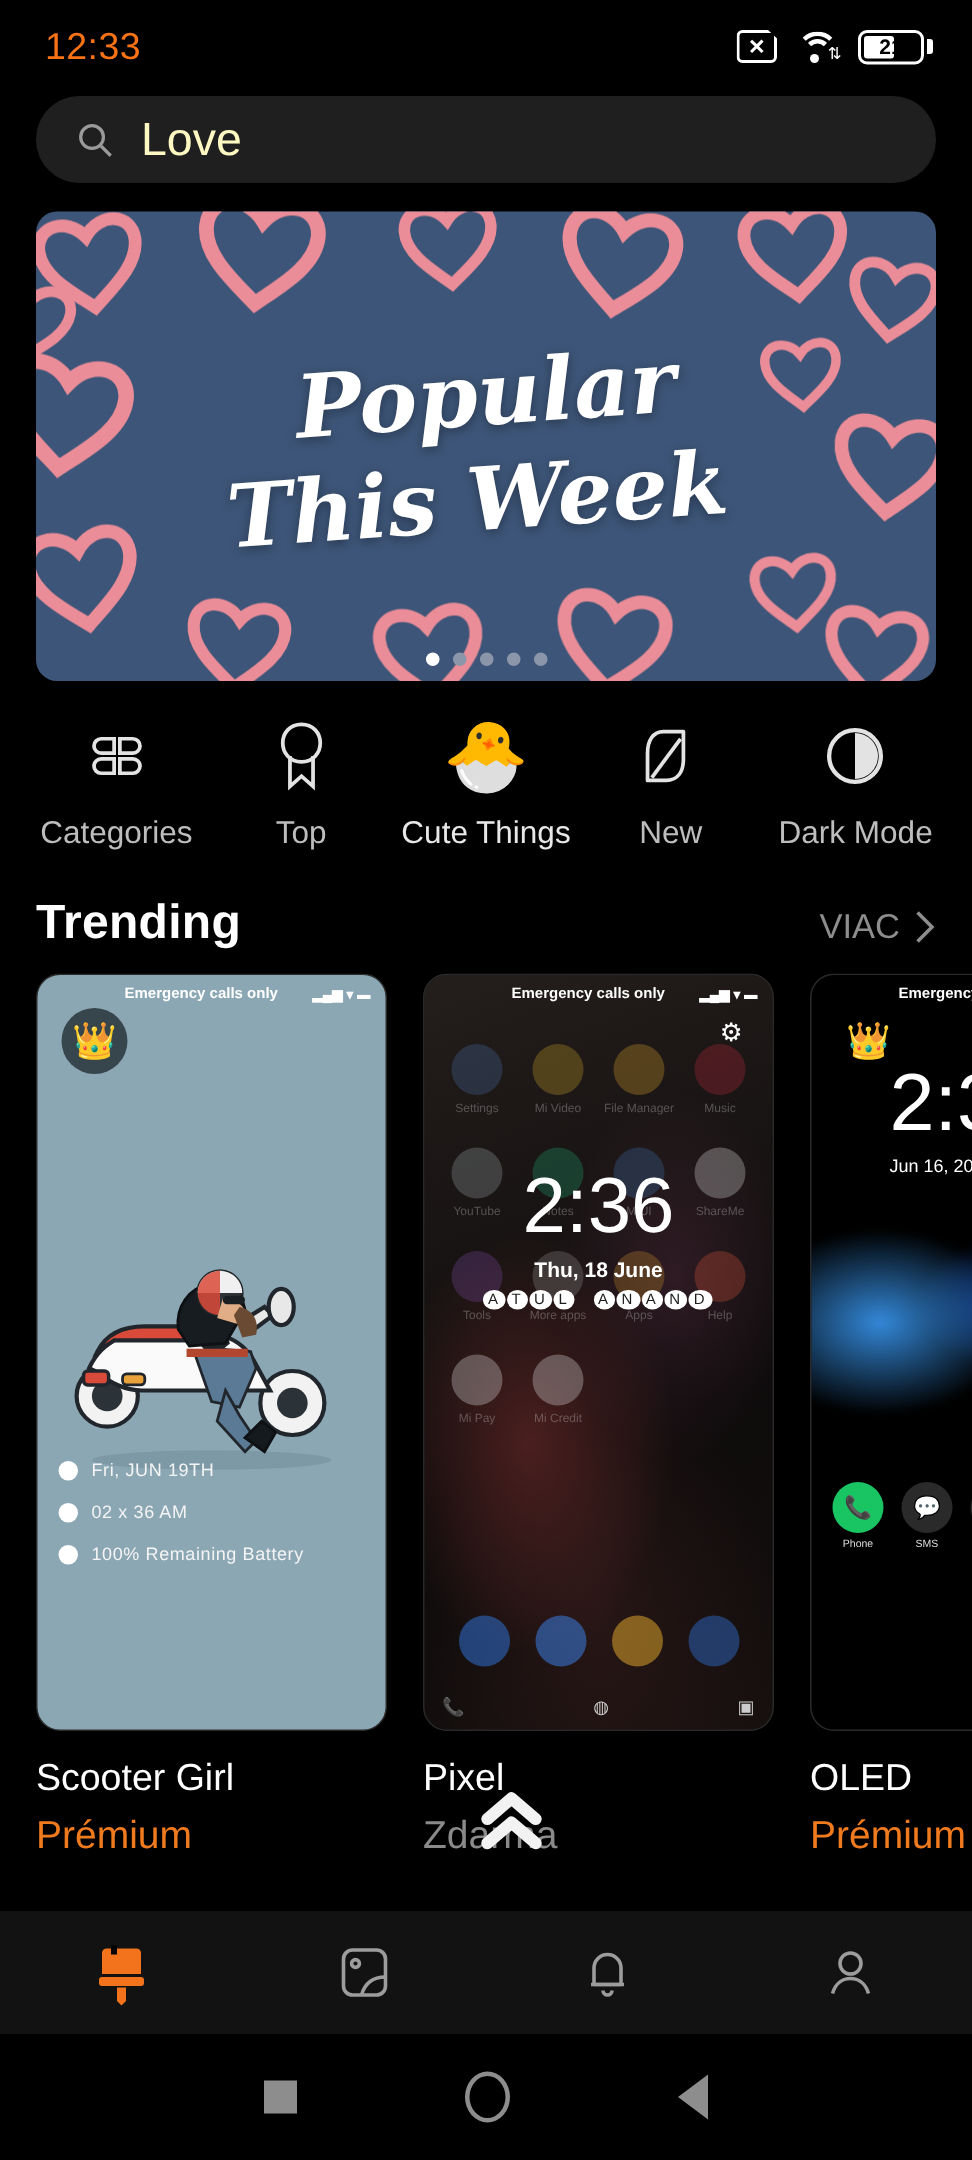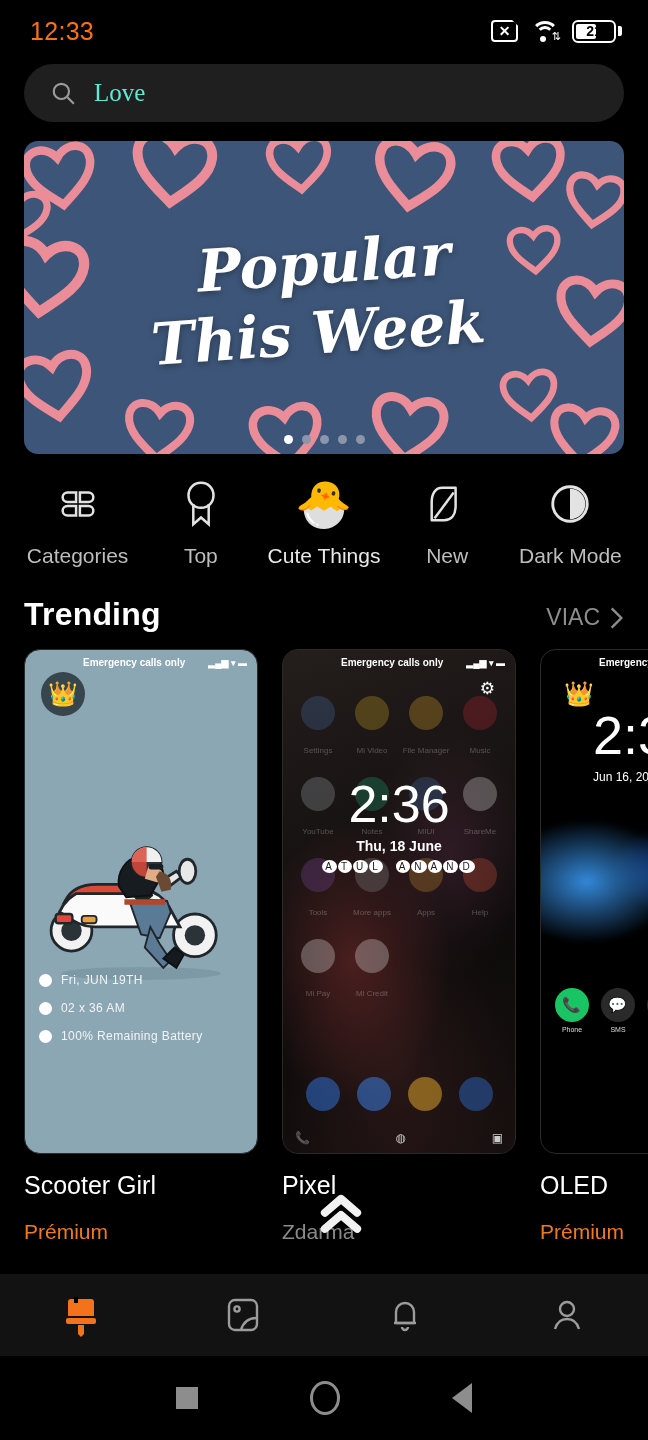--- a/index.html
+++ b/index.html
@@ -46,21 +46,21 @@
   .ic-batt .lvl { position: absolute; inset: 0; display:flex; align-items:center;
     justify-content:center; font-size: 14px; color: #000; font-weight: 700; }
   .ic-batt .tip { width: 4px; height: 10px; background: #fff; border-radius: 0 2px 2px 0; margin-left: 2px; }
 
   
   .search {
     margin: 2px 24px 0; height: 58px; background: #1f1f1f; border-radius: 29px;
     display: flex; align-items: center; padding: 0 26px; gap: 18px;
   }
   .search svg { flex: none; }
-  .search-text { color: #5eead4; font-size: 25px; font-family: Liberation Serif, serif; }
+  .search-text { color: #fef9c3; font-size: 31px; }
 
   
   .banner {
     margin: 19px 24px 0; height: 313px; border-radius: 14px; overflow: hidden;
     position: relative; background: #3d5578;
   }
   .banner .hearts { position: absolute; inset: 0; }
   .banner .ttl {
     position: absolute; inset: 0; display: flex; flex-direction: column;
     align-items: center; justify-content: center; gap: 2px;
@@ -115,21 +115,21 @@
   .c2 { background: #141211; }
   .c2 .bg { position: absolute; inset: 0;
     background:
       radial-gradient(ellipse 60% 40% at 30% 62%, rgba(120,45,45,.55), transparent 70%),
       radial-gradient(ellipse 50% 35% at 72% 40%, rgba(80,40,60,.45), transparent 70%),
       radial-gradient(ellipse 70% 50% at 50% 85%, rgba(60,30,30,.5), transparent 70%),
       linear-gradient(160deg,#241e1c,#0d0b0b 60%,#17100f);
   }
   .c2 .grid { position: absolute; top: 46px; left: 8px; right: 8px;
     display: grid; grid-template-columns: repeat(4,1fr); row-gap: 22px; opacity: .30; }
-  .c2 .app { display: flex; flex-direction: column; align-items: center; gap: 16px; }
+  .c2 .app { display: flex; flex-direction: column; align-items: center; gap: 4px; }
   .c2 .app .ci { width: 34px; height: 34px; border-radius: 50%; }
   .c2 .app .cl { font-size: 8px; color: #dcdcdc; }
   .c2 .clock { position: absolute; top: 128px; left: 0; right: 0; text-align: center; z-index: 4; }
   .c2 .clock .t { color: #fff; font-size: 52px; font-weight: 300; line-height: 1; }
   .c2 .clock .d { color: #fff; font-size: 14px; margin-top: 8px; font-weight: bold; }
   .c2 .clock .n { margin-top: 6px; font-size: 10px; letter-spacing: 2px; color: #1c1c1c; display: inline-block; }
   .c2 .clock .n span { background:#fff; border-radius: 50%; padding: 1px 3px; margin-right: 1px; display:inline-block; }
   .c2 .gear { position: absolute; top: 28px; right: 20px; font-size: 17px; color: #fff; z-index: 5; }
   .c2 .dock { position: absolute; bottom: 42px; left: 0; right: 0; display: flex;
     justify-content: space-around; padding: 0 14px; opacity: .55; }
@@ -150,21 +150,21 @@
   .c3 .dock { position: absolute; bottom: 120px; left: 14px; right: -30px; display: flex; gap: 12px; }
   .c3 .di { display: flex; flex-direction: column; align-items: center; gap: 4px; }
   .c3 .di .b { width: 34px; height: 34px; border-radius: 50%; display:flex;
     align-items:center; justify-content:center; font-size: 15px; }
   .c3 .di .l { font-size: 7px; color: #ddd; }
   .c3 .up { position: absolute; bottom: 16px; left: 0; right: 0; text-align: center;
     color: #ccc; font-size: 18px; }
 
   .meta { padding-top: 17px; }
   .meta .name { color: #fff; font-size: 25px; }
-  .meta .price { font-size: 21px; margin-top: 20px; }
+  .meta .price { font-size: 26px; margin-top: 8px; }
   .price.premium { color: #f07a1e; }
   .price.free { color: #8a8a8a; }
 
   
   .chev-ovl { position: absolute; left: 318px; top: 1192px; z-index: 40; }
 
   
   .bottomnav {
     position: absolute; left: 0; right: 0; bottom: 84px; height: 82px;
     background: #121212; display: flex; align-items: center;

